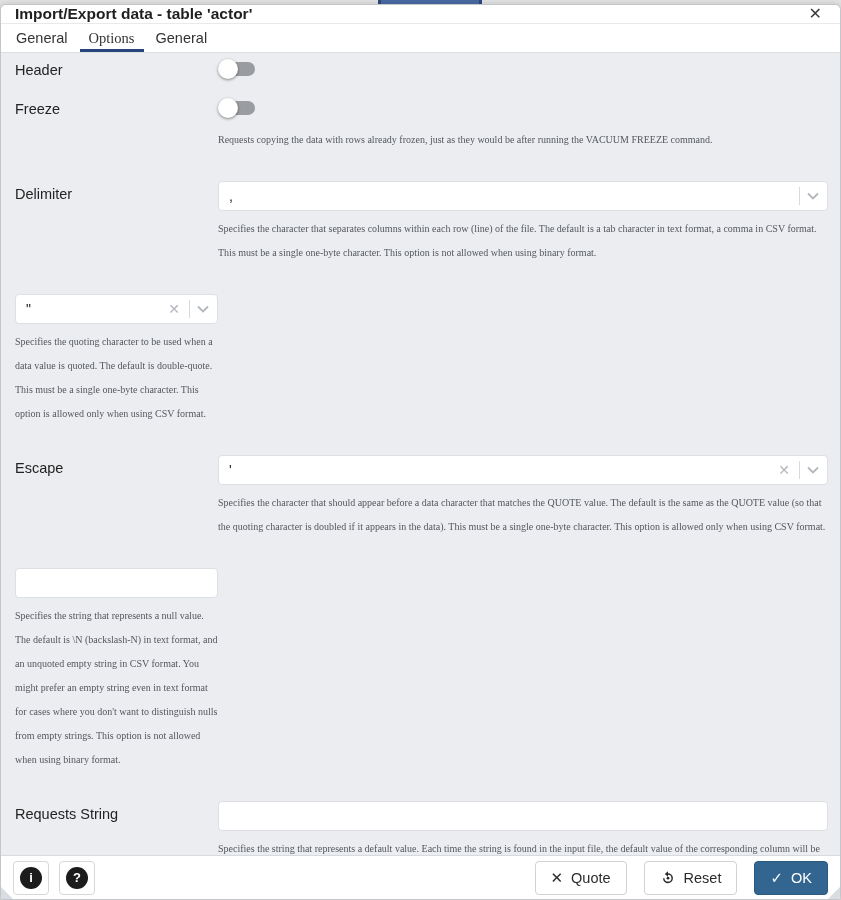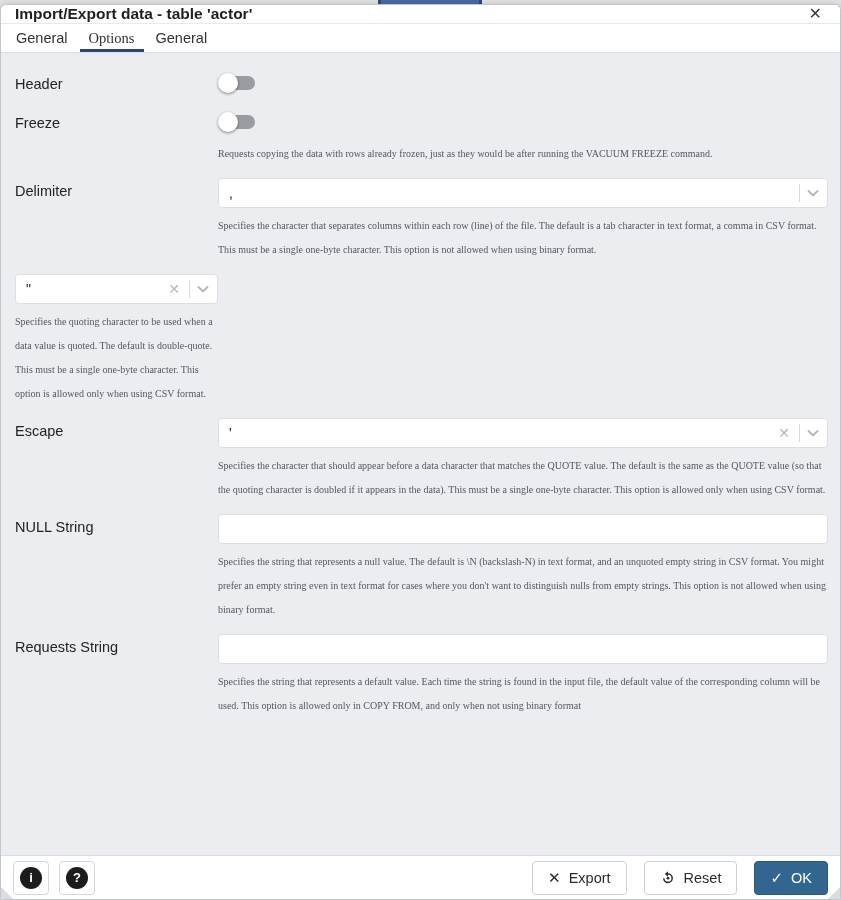--- a/index.html
+++ b/index.html
@@ -39,26 +39,26 @@
   .tabbar{
     height:29px; background:#fff; border-bottom:1px solid #dcdfe3;
     display:flex; align-items:flex-start; padding-left:6px; flex:0 0 auto;
   }
   .tab{
     padding:6px 9px 4px 9px; margin-right:3px; font-size:14.5px; color:#333;
     border-bottom:3px solid transparent; cursor:pointer; align-self:stretch;
   }
   .tab.active{ border-bottom-color:#26457c;font-family:Liberation Serif, serif; }
   
-  .content{ flex:1 1 auto; overflow:hidden; padding-top:14px; }
+  .content{ flex:1 1 auto; overflow:hidden; }
   .row{
     display:grid; grid-template-columns:203px 1fr;
     padding:0 12px 0 14px; align-items:start;
   }
-  .row + .row{ margin-top:12px; }
+  .row + .row{ margin-top:29px; }
   .row.toggle-row{ margin-top:4px; margin-bottom:12px;}
   .row.toggle-row + .row.toggle-row{ margin-top:13px; }
   .field-label{ font-size:14.5px; color:#232323; padding-top:5px; }
   .desc{
     font-size:10px; line-height:24px; color:#54575f; margin-top:6px;font-family:Liberation Serif, serif;
   }
   
   .switch{ width:38px; height:20px; position:relative; display:inline-block; cursor:pointer; margin-top:2px;}
   .switch .track{
     position:absolute; left:3px; top:3px; width:34px; height:14px;
@@ -193,21 +193,20 @@
             <svg width="12" height="8" viewBox="0 0 12 8">
                 <polyline points="1,1.5 6,6.5 11,1.5" fill="none" stroke="#b4b7bc" stroke-width="1.8"></polyline>
               </svg>
           </span>
         </div>
         <div class="desc">Specifies the character that should appear before a data character that matches the QUOTE value. The default is the same as the QUOTE value (so that the quoting character is doubled if it appears in the data). This must be a single one-byte character. This option is allowed only when using CSV format.</div>
       </div>
     </div>
 
     <div class="row">
-      <div class="field-label">NULL String</div>
       <div class="control">
         <input class="text-input" type="text" value="" style="">
         <div class="desc">Specifies the string that represents a null value. The default is \N (backslash-N) in text format, and an unquoted empty string in CSV format. You might prefer an empty string even in text format for cases where you don't want to distinguish nulls from empty strings. This option is not allowed when using binary format.</div>
       </div>
     </div>
 
     <div class="row">
       <div class="field-label">Requests String</div>
       <div class="control">
         <input class="text-input" type="text" value="" style="">
@@ -221,21 +220,21 @@
     <button class="icon-btn">
       <span class="circle-glyph">i</span>
     </button>
     <button class="icon-btn">
       <span class="circle-glyph">?</span>
     </button>
 
     <div class="btn-group">
       <button class="btn">
         <span class="bicon">✕</span>
-        <span>Export</span>
+        <span>Quote</span>
       </button>
       <button class="btn">
         <span class="bicon">
           <svg width="16" height="16" viewBox="0 0 24 24" fill="#2b2b2b">
             <path d="M12 5V1.8L7.2 6 12 10.2V7a5.2 5.2 0 1 1-5.2 5.2H4.6A7.4 7.4 0 1 0 12 5z"></path>
             <circle cx="12" cy="12.2" r="2.1"></circle>
           </svg>
         </span>
         <span>Reset</span>
       </button>

